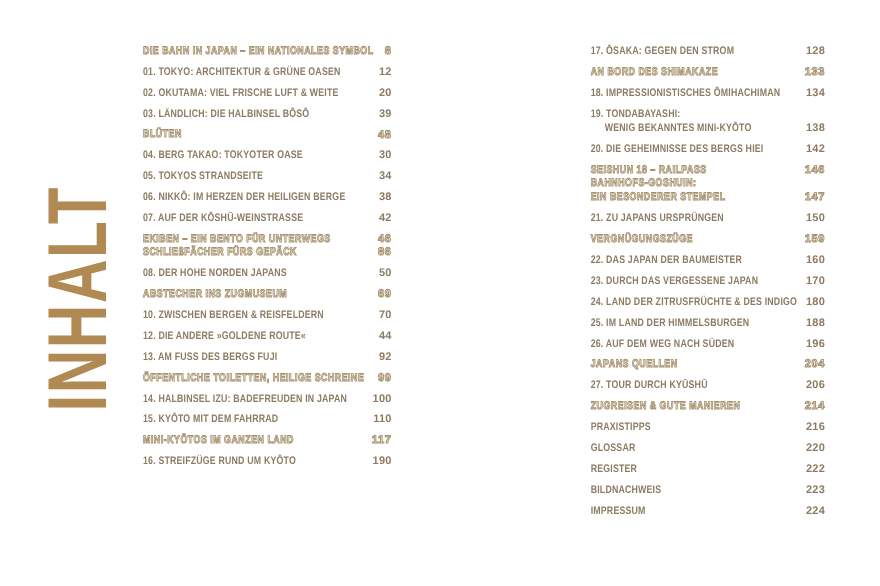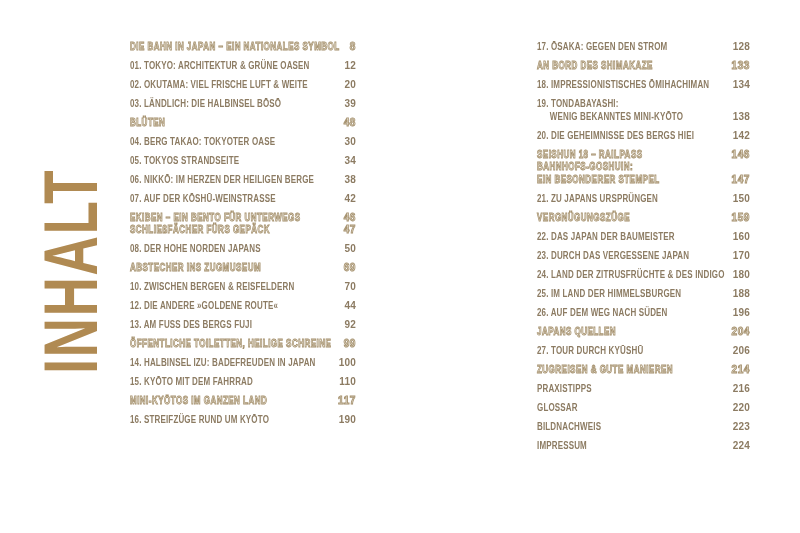--- a/index.html
+++ b/index.html
@@ -64,21 +64,21 @@
       <div class="row outline"><span class="labels"><span class="line">DIE BAHN IN JAPAN – EIN NATIONALES SYMBOL</span></span><span class="page">8</span></div>
       <div class="row normal"><span class="labels"><span class="line">01. TOKYO: ARCHITEKTUR &amp; GRÜNE OASEN</span></span><span class="page">12</span></div>
       <div class="row normal"><span class="labels"><span class="line">02. OKUTAMA: VIEL FRISCHE LUFT &amp; WEITE</span></span><span class="page">20</span></div>
       <div class="row normal"><span class="labels"><span class="line">03. LÄNDLICH: DIE HALBINSEL BŌSŌ</span></span><span class="page">39</span></div>
       <div class="row outline"><span class="labels"><span class="line">BLÜTEN</span></span><span class="page">48</span></div>
       <div class="row normal"><span class="labels"><span class="line">04. BERG TAKAO: TOKYOTER OASE</span></span><span class="page">30</span></div>
       <div class="row normal"><span class="labels"><span class="line">05. TOKYOS STRANDSEITE</span></span><span class="page">34</span></div>
       <div class="row normal"><span class="labels"><span class="line">06. NIKKŌ: IM HERZEN DER HEILIGEN BERGE</span></span><span class="page">38</span></div>
       <div class="row normal"><span class="labels"><span class="line">07. AUF DER KŌSHŪ-WEINSTRASSE</span></span><span class="page">42</span></div>
       <div class="row outline"><span class="labels"><span class="line">EKIBEN – EIN BENTO FÜR UNTERWEGS</span></span><span class="page">46</span></div>
-      <div class="row outline tight"><span class="labels"><span class="line">SCHLIEßFÄCHER FÜRS GEPÄCK</span></span><span class="page">47</span></div>
+      <div class="row outline tight"><span class="labels"><span class="line">SCHLIEßFÄCHER FÜRS GEPÄCK</span></span><span class="page">86</span></div>
       <div class="row normal"><span class="labels"><span class="line">08. DER HOHE NORDEN JAPANS</span></span><span class="page">50</span></div>
       <div class="row outline"><span class="labels"><span class="line">ABSTECHER INS ZUGMUSEUM</span></span><span class="page">69</span></div>
       <div class="row normal"><span class="labels"><span class="line">10. ZWISCHEN BERGEN &amp; REISFELDERN</span></span><span class="page">70</span></div>
       <div class="row normal"><span class="labels"><span class="line">12. DIE ANDERE »GOLDENE ROUTE«</span></span><span class="page">44</span></div>
       <div class="row normal"><span class="labels"><span class="line">13. AM FUSS DES BERGS FUJI</span></span><span class="page">92</span></div>
       <div class="row outline"><span class="labels"><span class="line">ÖFFENTLICHE TOILETTEN, HEILIGE SCHREINE</span></span><span class="page">99</span></div>
       <div class="row normal"><span class="labels"><span class="line">14. HALBINSEL IZU: BADEFREUDEN IN JAPAN</span></span><span class="page">100</span></div>
       <div class="row normal"><span class="labels"><span class="line">15. KYŌTO MIT DEM FAHRRAD</span></span><span class="page">110</span></div>
       <div class="row outline"><span class="labels"><span class="line">MINI-KYŌTOS IM GANZEN LAND</span></span><span class="page">117</span></div>
       <div class="row normal"><span class="labels"><span class="line">16. STREIFZÜGE RUND UM KYŌTO</span></span><span class="page">190</span></div>
@@ -96,16 +96,17 @@
       <div class="row normal"><span class="labels"><span class="line">22. DAS JAPAN DER BAUMEISTER</span></span><span class="page">160</span></div>
       <div class="row normal"><span class="labels"><span class="line">23. DURCH DAS VERGESSENE JAPAN</span></span><span class="page">170</span></div>
       <div class="row normal"><span class="labels"><span class="line">24. LAND DER ZITRUSFRÜCHTE &amp; DES INDIGO</span></span><span class="page">180</span></div>
       <div class="row normal"><span class="labels"><span class="line">25. IM LAND DER HIMMELSBURGEN</span></span><span class="page">188</span></div>
       <div class="row normal"><span class="labels"><span class="line">26. AUF DEM WEG NACH SÜDEN</span></span><span class="page">196</span></div>
       <div class="row outline"><span class="labels"><span class="line">JAPANS QUELLEN</span></span><span class="page">204</span></div>
       <div class="row normal"><span class="labels"><span class="line">27. TOUR DURCH KYŪSHŪ</span></span><span class="page">206</span></div>
       <div class="row outline"><span class="labels"><span class="line">ZUGREISEN &amp; GUTE MANIEREN</span></span><span class="page">214</span></div>
       <div class="row normal"><span class="labels"><span class="line">PRAXISTIPPS</span></span><span class="page">216</span></div>
       <div class="row normal"><span class="labels"><span class="line">GLOSSAR</span></span><span class="page">220</span></div>
+      <div class="row normal"><span class="labels"><span class="line">REGISTER</span></span><span class="page">222</span></div>
       <div class="row normal"><span class="labels"><span class="line">BILDNACHWEIS</span></span><span class="page">223</span></div>
       <div class="row normal"><span class="labels"><span class="line">IMPRESSUM</span></span><span class="page">224</span></div>
     </div>
 </div>
 
 </body></html>

